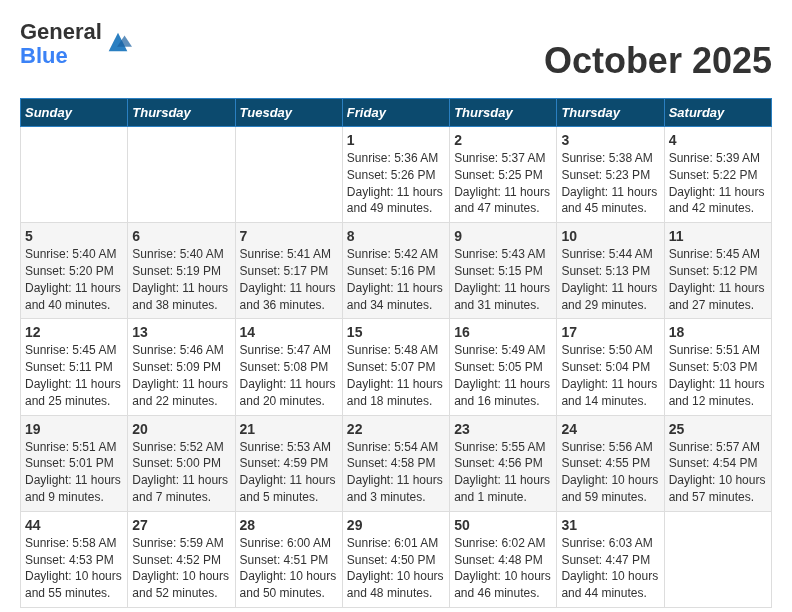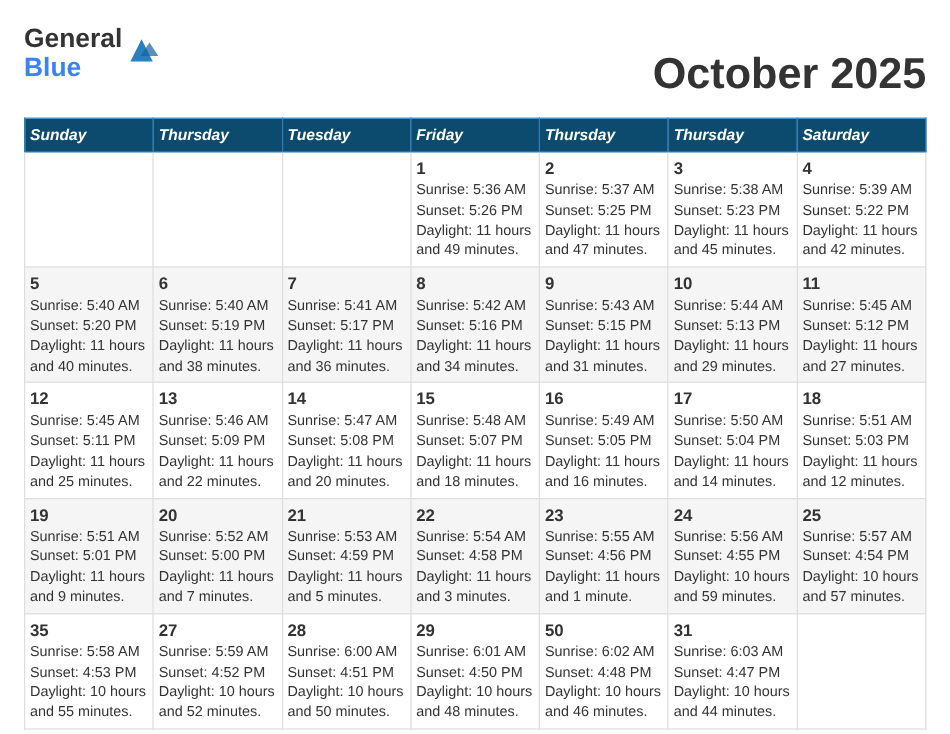--- a/index.html
+++ b/index.html
@@ -237,21 +237,21 @@
           <span class="day-number">24</span>
           <div class="day-info">Sunrise: 5:56 AM<br>Sunset: 4:55 PM<br>Daylight: 10 hours and 59 minutes.</div>
         </td>
         <td>
           <span class="day-number">25</span>
           <div class="day-info">Sunrise: 5:57 AM<br>Sunset: 4:54 PM<br>Daylight: 10 hours and 57 minutes.</div>
         </td>
       </tr>
       <tr>
         <td>
-          <span class="day-number">35</span>
+          <span class="day-number">44</span>
           <div class="day-info">Sunrise: 5:58 AM<br>Sunset: 4:53 PM<br>Daylight: 10 hours and 55 minutes.</div>
         </td>
         <td>
           <span class="day-number">27</span>
           <div class="day-info">Sunrise: 5:59 AM<br>Sunset: 4:52 PM<br>Daylight: 10 hours and 52 minutes.</div>
         </td>
         <td>
           <span class="day-number">28</span>
           <div class="day-info">Sunrise: 6:00 AM<br>Sunset: 4:51 PM<br>Daylight: 10 hours and 50 minutes.</div>
         </td>

